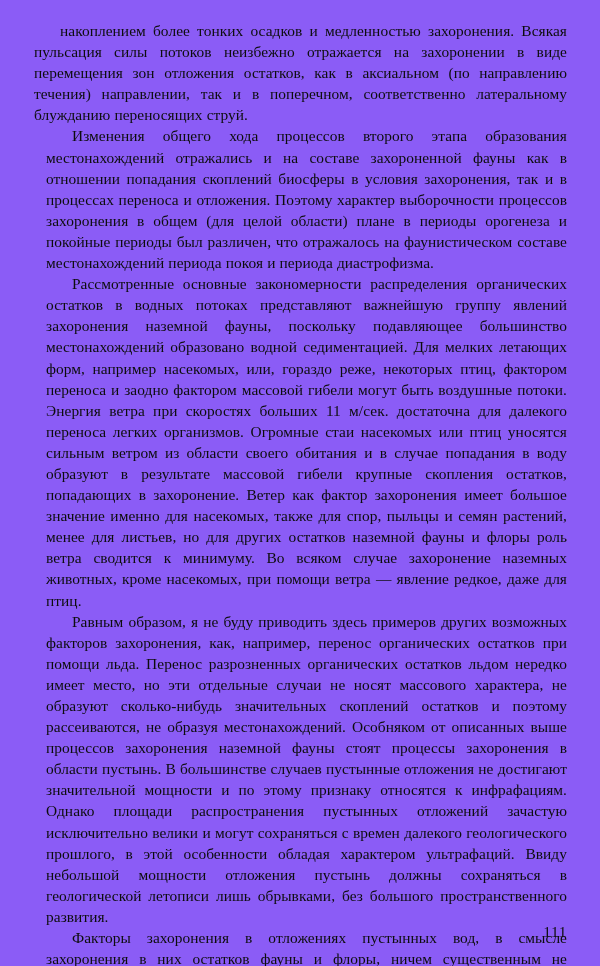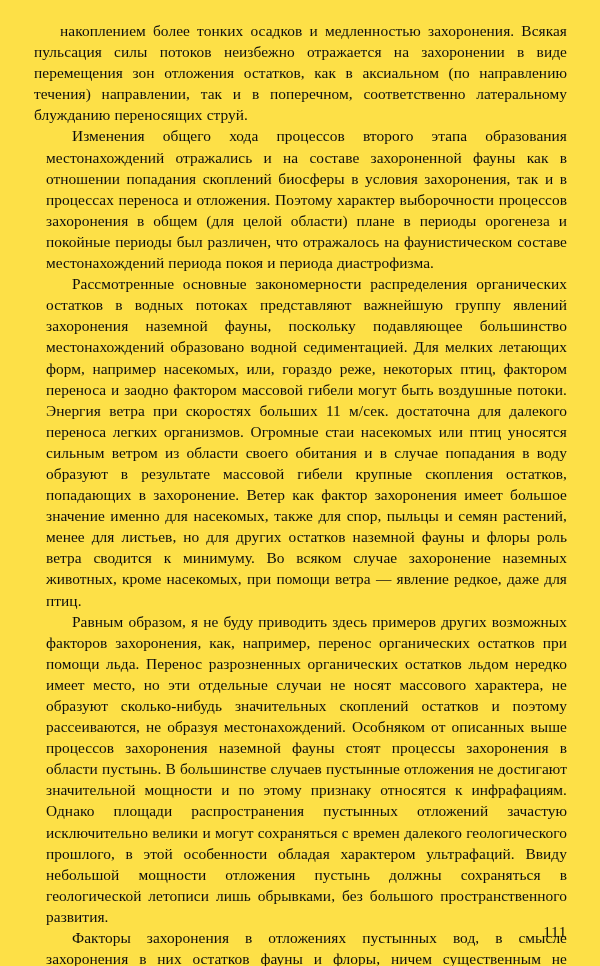--- a/index.html
+++ b/index.html
@@ -14,21 +14,21 @@
     overflow: hidden;
     font-family: "Liberation Serif", "DejaVu Serif", serif;
     color: #0d0d0d;
     -webkit-font-smoothing: none;
   }
 
   #page {
     position: relative;
     width: 600px;
     height: 966px;
-    background: #fde047;
+    background: #8b5cf6;
   }
 
   
   #text-column {
     position: absolute;
     left: 34px;
     top: 20px;
     width: 533px;
   }
 

